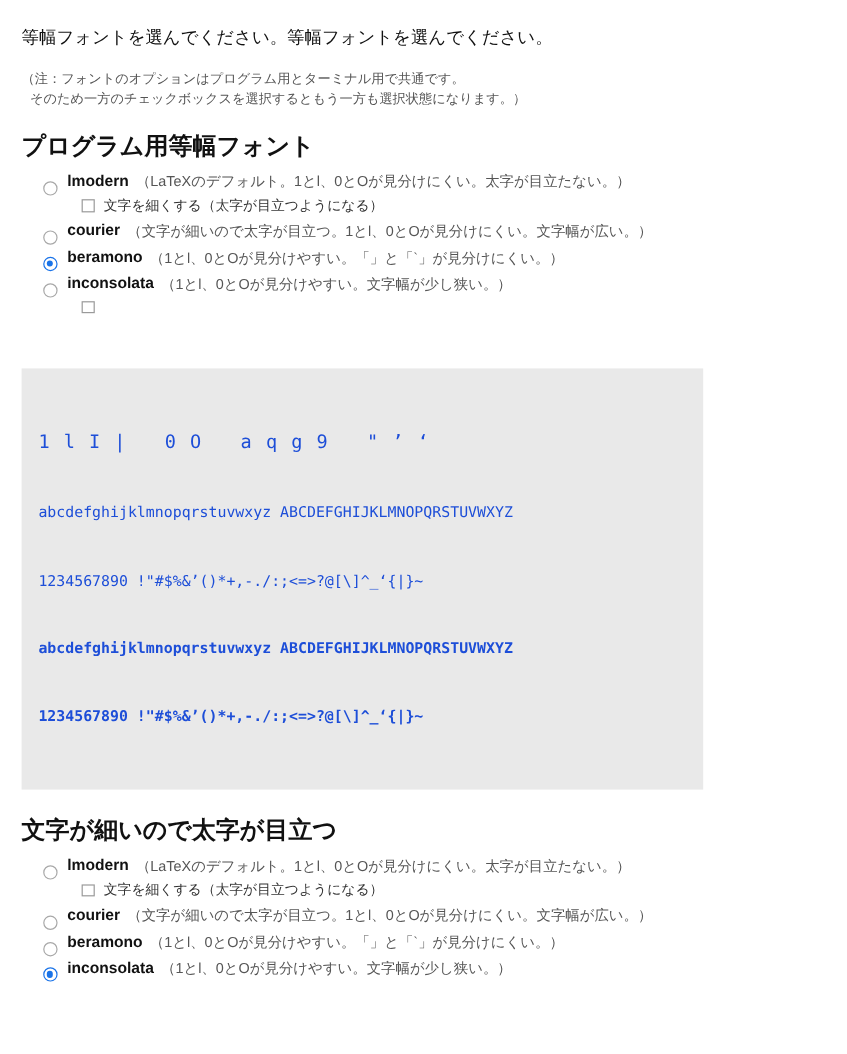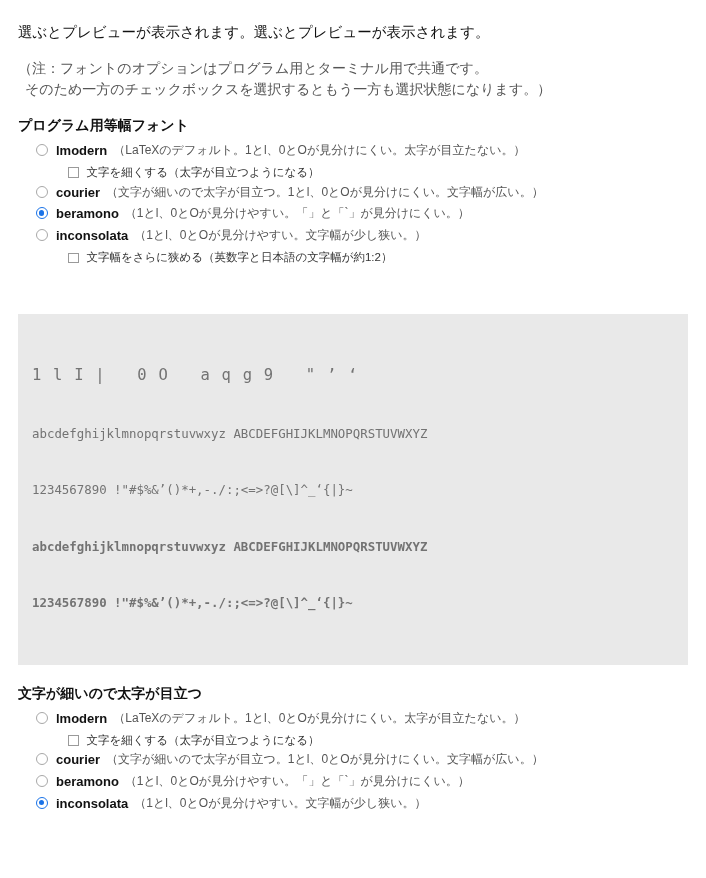--- a/index.html
+++ b/index.html
@@ -21,44 +21,44 @@
     box-sizing: border-box;
     padding: 22px 18px 0 18px;
   }
   .intro {
     font-size: 14.5px;
     line-height: 1.5;
     color: #111;
     margin: 0 0 14px 0;
   }
   .note {
-    font-size: 14px;
+    font-size: 11px;
     line-height: 1.55;
     color: #555;
     margin: 0 0 16px 0;
   }
   .note div {
     white-space: pre;
   }
   .note .second {
     padding-left: 7px;
     font-family: Liberation Serif, serif;
   }
   .section-title {
-    font-size: 14px;
+    font-size: 20px;
     font-weight: bold;
     color: #111;
     margin: 0 0 7px 0;
   }
   .options {
     margin: 0 0 0 18px;
   }
   .opt-row {
     display: flex;
-    align-items: flex-start;
+    align-items: flex-end;
     margin: 0 0 3px 0;
     line-height: 1.45;
   }
   .radio {
     flex: 0 0 auto;
     width: 12px;
     height: 12px;
     border-radius: 50%;
     border: 1.4px solid #a8a8a8;
     background: #fff;
@@ -119,42 +119,42 @@
     padding: 12px 14px 14px 14px;
     box-sizing: border-box;
     font-family: "DejaVu Sans Mono", "Liberation Mono", monospace;
     font-size: 12.4px;
     line-height: 1.52;
     white-space: pre;
     overflow: hidden;
   }
   .preview.light {
     background: #e9e9e9;
-    color: #737373;
-    width: 670px;
+    color: #1d4ed8;
+    width: 568px;
     margin-top: 48px;
   }
   .preview .big {
     font-size: 15.5px;
     letter-spacing: 1.2px;
   }
   .preview .bold {
     font-weight: bold;
   }
   .preview .small {
     font-size: 11.6px;
   }
   .spacer-md { height: 20px; }
 </style>
 </head>
 <body>
 
 <div class="page">
 
-  <p class="intro">選ぶとプレビューが表示されます。選ぶとプレビューが表示されます。</p>
+  <p class="intro">等幅フォントを選んでください。等幅フォントを選んでください。</p>
 
   <div class="note">
     <div>（注：フォントのオプションはプログラム用とターミナル用で共通です。</div>
     <div class="second">そのため一方のチェックボックスを選択するともう一方も選択状態になります。）</div>
   </div>
 
   <h2 class="section-title">プログラム用等幅フォント</h2>
   <div class="options">
 
     <div class="opt-row">
@@ -179,21 +179,20 @@
       <span class="opt-desc">（1とl、0とOが見分けやすい。「」と「`」が見分けにくい。）</span>
     </div>
 
     <div class="opt-row">
       <span class="radio"></span>
       <span class="opt-name">inconsolata</span>
       <span class="opt-desc">（1とl、0とOが見分けやすい。文字幅が少し狭い。）</span>
     </div>
     <div class="sub-row">
       <span class="checkbox"></span>
-      <span class="sub-label">文字幅をさらに狭める（英数字と日本語の文字幅が約1:2）</span>
     </div>
   </div>
 
   <div class="preview light">
     <div class="big">1 l I |   0 O   a q g 9   " ’ ‘</div>
     <div>abcdefghijklmnopqrstuvwxyz ABCDEFGHIJKLMNOPQRSTUVWXYZ</div>
     <div>1234567890 !"#$%&amp;’()*+,-./:;&lt;=&gt;?@[\]^_‘{|}~</div>
     <div class="bold">abcdefghijklmnopqrstuvwxyz ABCDEFGHIJKLMNOPQRSTUVWXYZ</div>
     <div class="bold">1234567890 !"#$%&amp;’()*+,-./:;&lt;=&gt;?@[\]^_‘{|}~</div>
   </div>

